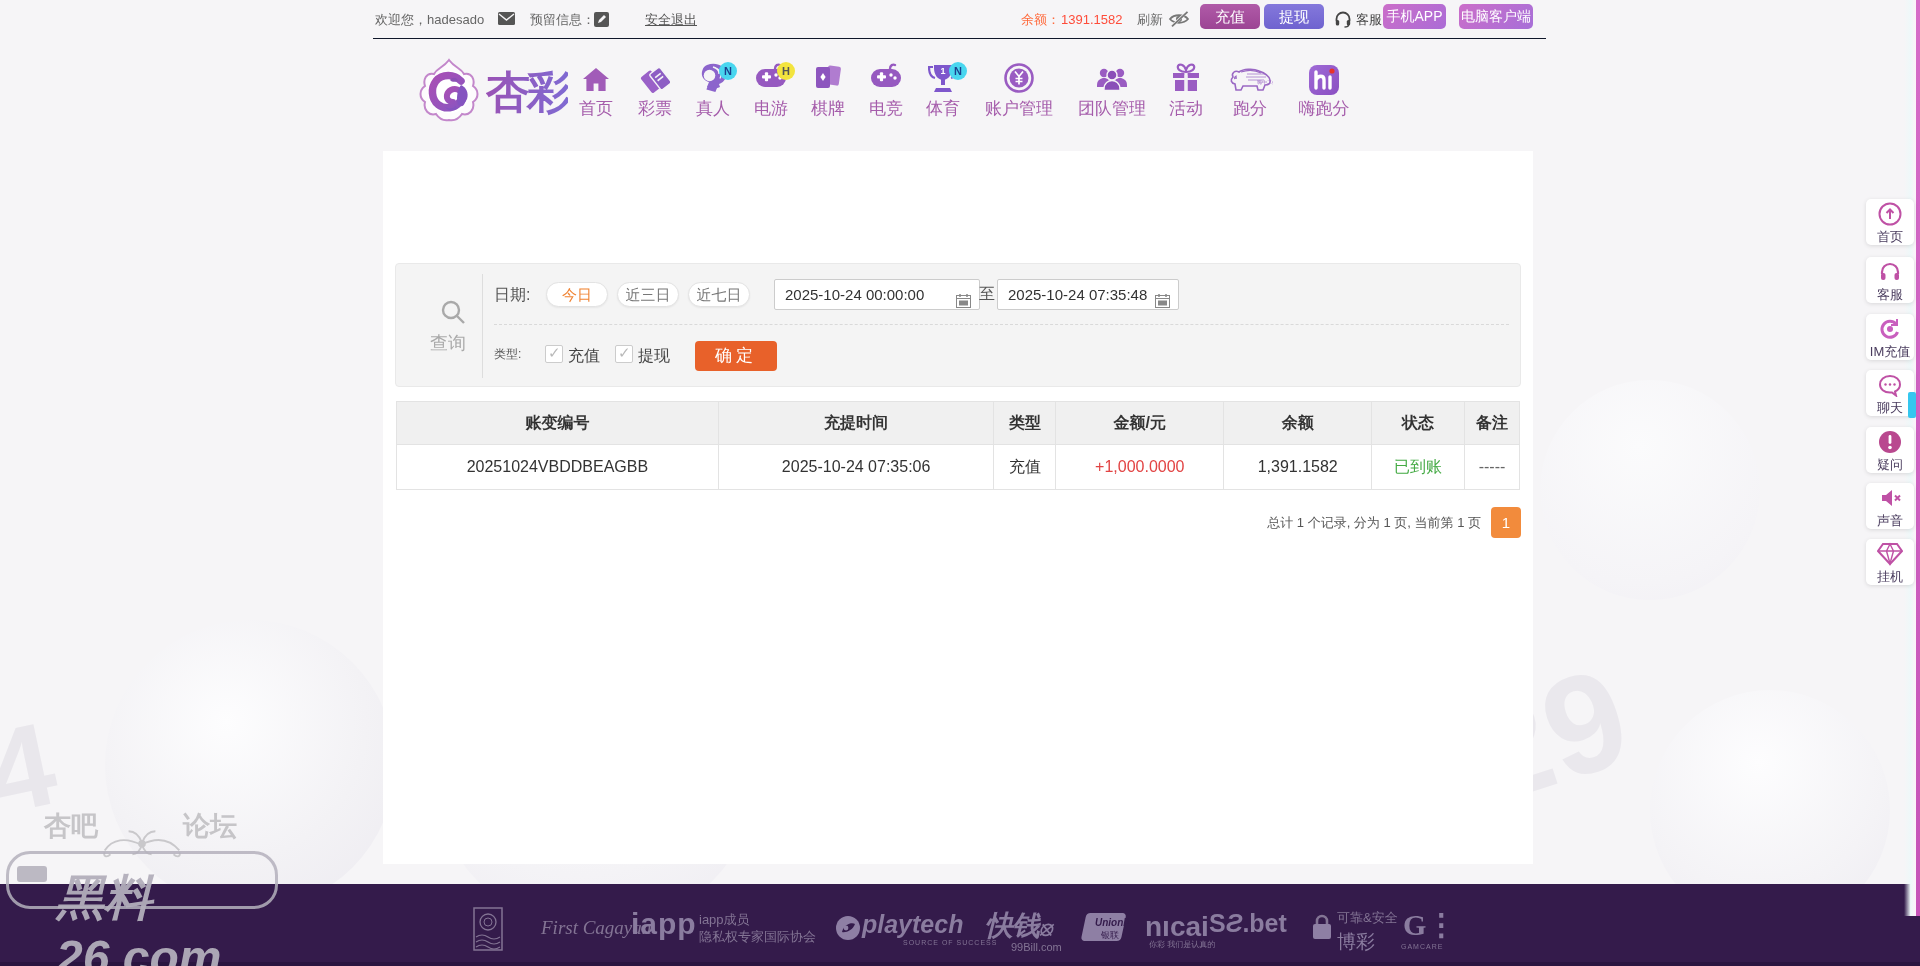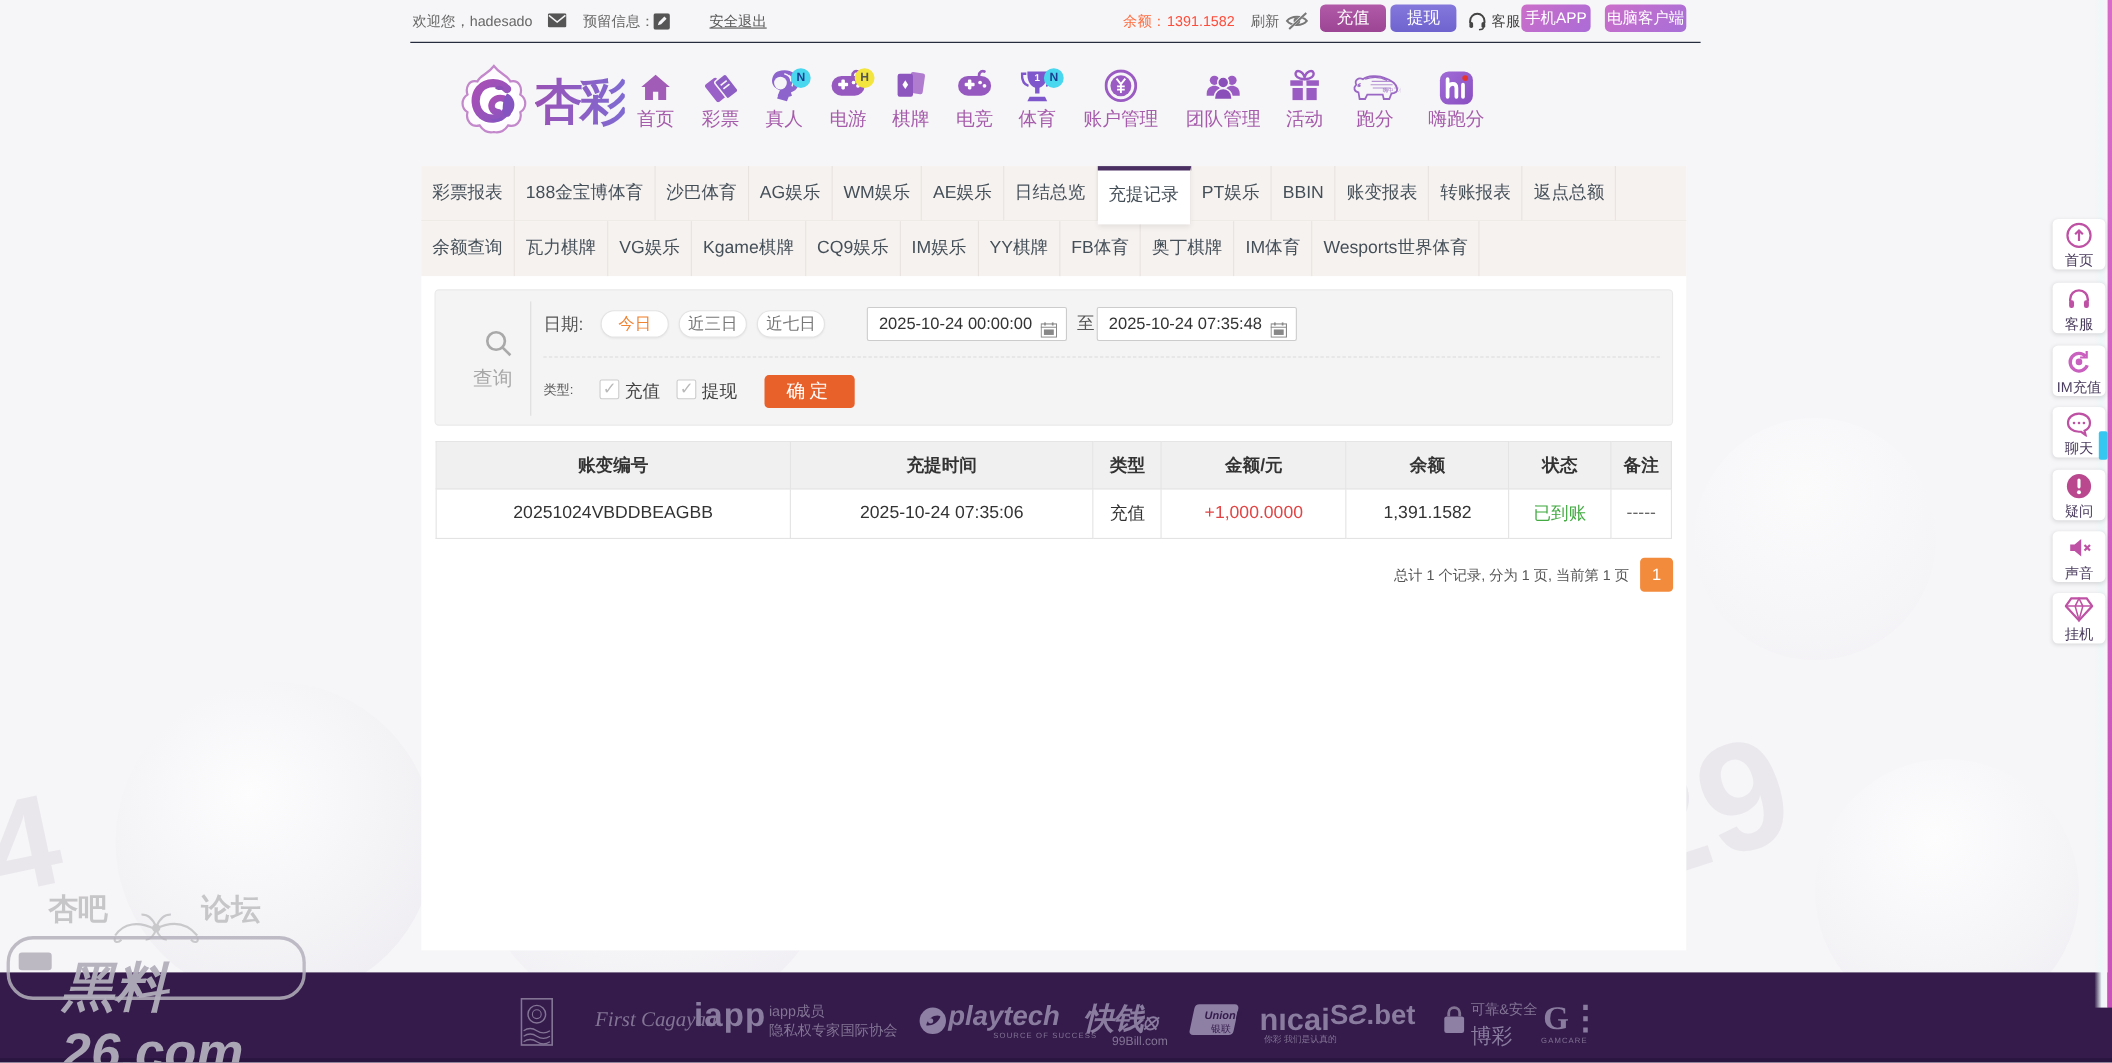--- a/index.html
+++ b/index.html
@@ -279,66 +279,36 @@
           <path d="M9 9 v16 M9 17 c2 -5 8 -5 8 0 v8" stroke="#fff" stroke-width="3.4" fill="none" stroke-linecap="round"></path>
           <path d="M23 14 v11" stroke="#fff" stroke-width="3.4" stroke-linecap="round"></path>
           <circle cx="25" cy="8" r="2.6" fill="#e8332a"></circle>
         </svg>
       </div>
       <div class="tx">嗨跑分</div>
     </div>
 </div>
 
 <div id="panel">
-  <div id="tabs1">
-    <div class="tab">彩票报表</div>
-      <div class="tab">188金宝博体育</div>
-      <div class="tab">沙巴体育</div>
-      <div class="tab">AG娱乐</div>
-      <div class="tab">WM娱乐</div>
-      <div class="tab">AE娱乐</div>
-      <div class="tab">日结总览</div>
-      <div class="tab active">充提记录</div>
-      <div class="tab">PT娱乐</div>
-      <div class="tab">BBIN</div>
-      <div class="tab">账变报表</div>
-      <div class="tab">转账报表</div>
-      <div class="tab">返点总额</div>
-      <div class="tab fill"></div>
-  </div>
-  <div id="tabs2">
-    <div class="tab">余额查询</div>
-      <div class="tab">瓦力棋牌</div>
-      <div class="tab">VG娱乐</div>
-      <div class="tab">Kgame棋牌</div>
-      <div class="tab">CQ9娱乐</div>
-      <div class="tab">IM娱乐</div>
-      <div class="tab">YY棋牌</div>
-      <div class="tab">FB体育</div>
-      <div class="tab">奥丁棋牌</div>
-      <div class="tab">IM体育</div>
-      <div class="tab">Wesports世界体育</div>
-      <div class="tab fill"></div>
-  </div>
 
   <div id="filter">
     <div style="position:absolute; left:28px; top:35px; width:42px; height:60px; color:#a9a9a9; text-align:right;">
       <svg width="26" height="26" viewBox="0 0 26 26">
           <circle cx="11" cy="11" r="8" fill="none" stroke="#a9a9a9" stroke-width="2.4"></circle>
           <line x1="17" y1="17" x2="24" y2="24" stroke="#a9a9a9" stroke-width="2.4"></line>
         </svg>
       <div style="font-size:18px; margin-top:2px;">查询</div>
     </div>
     <div class="sep-v"></div>
     <div class="dash"></div>
     <span class="abs" style="left:98px; top:21px; font-size:16px; color:#555;">日期:</span>
     <span class="pill on" style="left:150px; width:62px;">今日</span>
     <span class="pill" style="left:221px; width:62px;">近三日</span>
     <span class="pill" style="left:292px; width:62px;">近七日</span>
-    <span class="dinput" style="left:392px; width:182px;">2025-10-24 00:00:00<span class="cal"><svg width="15" height="14" viewBox="0 0 15 14">
+    <span class="dinput" style="left:378px; width:206px;">2025-10-24 00:00:00<span class="cal"><svg width="15" height="14" viewBox="0 0 15 14">
             <rect x="0.5" y="1.5" width="14" height="12" fill="none" stroke="#888"></rect>
             <line x1="0" y1="4.5" x2="15" y2="4.5" stroke="#888"></line>
             <line x1="4" y1="0" x2="4" y2="3" stroke="#888" stroke-width="1.5"></line>
             <line x1="11" y1="0" x2="11" y2="3" stroke="#888" stroke-width="1.5"></line>
             <rect x="3" y="6.5" width="9" height="5" fill="#888"></rect>
           </svg></span></span>
     <span class="abs" style="left:583px; top:20px; font-size:16px; color:#555;">至</span>
     <span class="dinput" style="left:601px; width:182px;">2025-10-24 07:35:48<span class="cal"><svg width="15" height="14" viewBox="0 0 15 14">
             <rect x="0.5" y="1.5" width="14" height="12" fill="none" stroke="#888"></rect>
             <line x1="0" y1="4.5" x2="15" y2="4.5" stroke="#888"></line>

